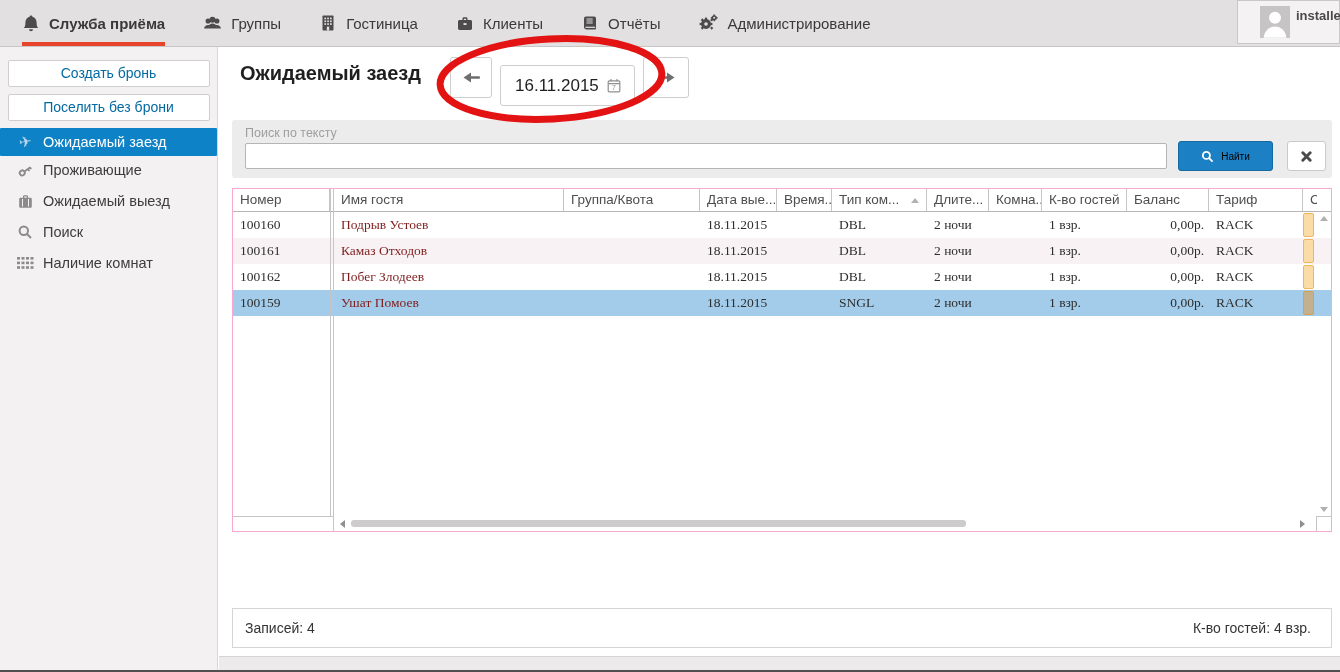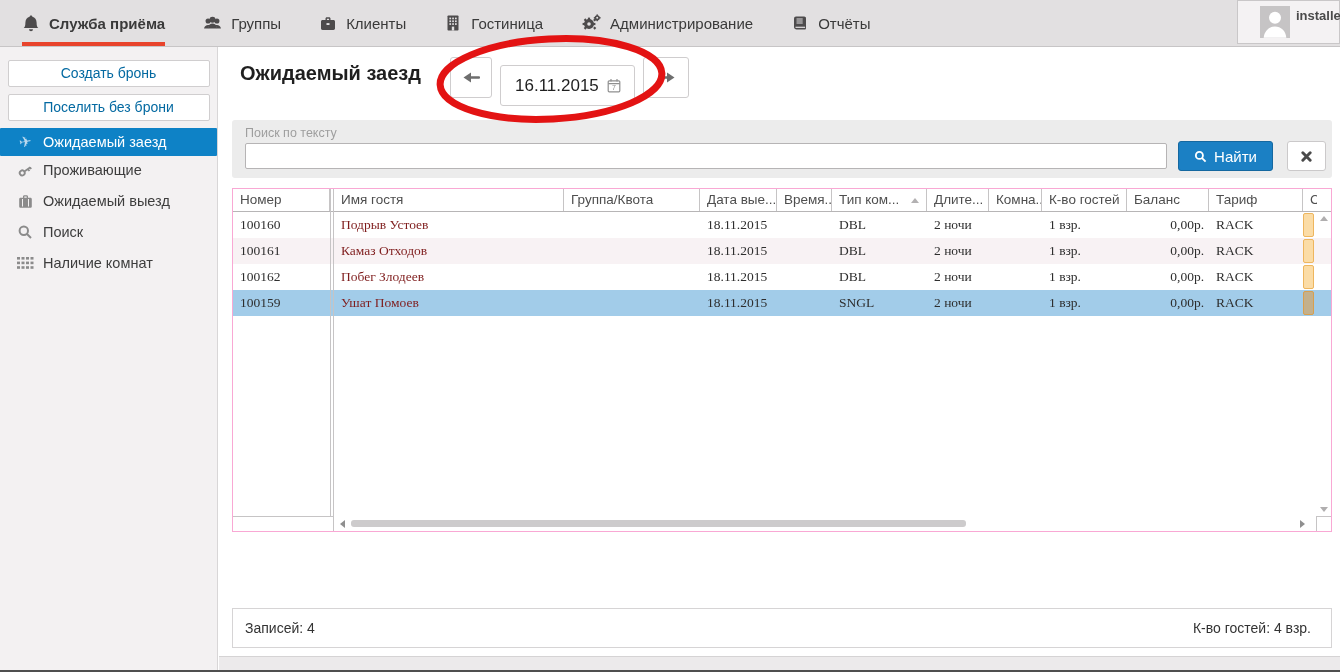--- a/index.html
+++ b/index.html
@@ -33,21 +33,21 @@
   .dn-btn { width:42px; height:41px; background:#fff; border:1px solid #cfcdce; border-radius:3px; display:flex; align-items:center; justify-content:center; cursor:pointer; color:#6e6e6e; }
   .dn-btn.next { width:46px; }
   .date-box { width:135px; height:41px; background:#fff; border:1px solid #cfcdce; border-radius:3px; display:flex; align-items:center; padding:0 8px 0 14px;margin-top:8px; }
   .date-input { border:none; outline:none; width:92px; font-size:17px; color:#1f1f1f; font-family:inherit; background:transparent; }
   .cal-icon { color:#8f8f8f; flex:none; }
 
   
   .search-panel { position:absolute; left:13px; top:73px; width:1100px; height:58px; background:#ececec; border-radius:3px; }
   .search-label { position:absolute; left:13px; top:6px; font-size:12.5px; color:#9e9e9e; }
   .search-input { position:absolute; left:13px; top:23px; width:922px; height:26px; border:1px solid #b6b4b5; border-radius:2px; font-size:14px; padding:0 6px; font-family:inherit; outline:none; }
-  .find-btn { position:absolute; left:946px; top:21px; width:95px; height:30px; background:#1b80c4; border:1px solid #1568a0; border-radius:3px; color:#ffffff; font-size:15px; font-family:inherit; display:flex; align-items:center; justify-content:center; gap:7px; cursor:pointer; }
+  .find-btn { position:absolute; left:946px; top:21px; width:95px; height:30px; background:#1b80c4; border:1px solid #1568a0; border-radius:3px; color:#000000; font-size:10px; font-family:inherit; display:flex; align-items:center; justify-content:center; gap:7px; cursor:pointer; }
   .clear-btn { position:absolute; left:1055px; top:21px; width:39px; height:30px; background:#fff; border:1px solid #cbc9ca; border-radius:3px; display:flex; align-items:center; justify-content:center; cursor:pointer; color:#4a4a4a; }
 
   
   .table-panel { position:absolute; left:13px; top:141px; width:1100px; height:344px; border:1px solid #f9a8d4; background:#fff; }
   .cols { display:grid; grid-template-columns:97px 4px 230px 136px 77px 55px 95px 62px 53px 85px 82px 94px 14px; }
   .thead { height:23px; border-bottom:1px solid #b7b5b6; }
   .th { font-size:13.5px; color:#4e4e4e; padding:3px 4px 0 7px; border-right:1px solid #c6c4c5; white-space:nowrap; overflow:hidden; position:relative; cursor:pointer; }
   .th.sep, .th.last { border-right:none; }
   .sort-asc { position:absolute; right:7px; top:9px; width:0; height:0; border-left:4px solid transparent; border-right:4px solid transparent; border-bottom:5px solid #b3b1b2; }
   .trow { height:26px; cursor:pointer; }
@@ -97,43 +97,51 @@
           <circle cx="4.8" cy="5.6" r="2.4"></circle>
           <circle cx="13.2" cy="5.6" r="2.4"></circle>
           <circle cx="9" cy="4.4" r="2.9"></circle>
           <path d="M9 8c2 0 3.7 1.4 4.1 3.3l.2 1.5H4.7l.2-1.5C5.3 9.4 7 8 9 8z"></path>
           <path d="M1 12.8c.3-2.1 1.9-3.4 3.8-3.4.5 0 1 .1 1.5.3-.8.9-1.3 2-1.5 3.1z"></path>
           <path d="M17 12.8c-.3-2.1-1.9-3.4-3.8-3.4-.5 0-1 .1-1.5.3.8.9 1.3 2 1.5 3.1z"></path>
         </svg>
       <span>Группы</span>
     </div>
     <div class="nav-item">
-      <svg width="18" height="17" viewBox="0 0 18 17" fill="currentColor">
-          <path d="M6.5 5V3.7c0-.8.6-1.4 1.4-1.4h2.2c.8 0 1.4.6 1.4 1.4V5h3c.8 0 1.5.7 1.5 1.5v7.1c0 .8-.7 1.4-1.5 1.4H3.5c-.8 0-1.5-.6-1.5-1.4V6.5C2 5.7 2.7 5 3.5 5h3zm1.4 0h2.2V3.8H7.9V5z"></path>
-          <rect x="7.5" y="8.1" width="3" height="1.9" fill="#e2e0e1"></rect>
-        </svg>
-      <span>Клиенты</span>
-    </div>
-    <div class="nav-item">
       <svg width="18" height="18" viewBox="0 0 18 18" fill="currentColor">
           <rect x="3.5" y="1.5" width="11" height="15" rx="0.8"></rect>
           <g fill="#e2e0e1">
             <rect x="5.4" y="3.6" width="1.7" height="1.7"></rect>
             <rect x="8.2" y="3.6" width="1.7" height="1.7"></rect>
             <rect x="11" y="3.6" width="1.7" height="1.7"></rect>
             <rect x="5.4" y="6.4" width="1.7" height="1.7"></rect>
             <rect x="8.2" y="6.4" width="1.7" height="1.7"></rect>
             <rect x="11" y="6.4" width="1.7" height="1.7"></rect>
             <rect x="5.4" y="9.2" width="1.7" height="1.7"></rect>
             <rect x="8.2" y="9.2" width="1.7" height="1.7"></rect>
             <rect x="11" y="9.2" width="1.7" height="1.7"></rect>
             <rect x="7.8" y="12.6" width="2.4" height="3.9"></rect>
           </g>
         </svg>
       <span>Гостиница</span>
+    </div>
+    <div class="nav-item">
+      <svg width="18" height="17" viewBox="0 0 18 17" fill="currentColor">
+          <path d="M6.5 5V3.7c0-.8.6-1.4 1.4-1.4h2.2c.8 0 1.4.6 1.4 1.4V5h3c.8 0 1.5.7 1.5 1.5v7.1c0 .8-.7 1.4-1.5 1.4H3.5c-.8 0-1.5-.6-1.5-1.4V6.5C2 5.7 2.7 5 3.5 5h3zm1.4 0h2.2V3.8H7.9V5z"></path>
+          <rect x="7.5" y="8.1" width="3" height="1.9" fill="#e2e0e1"></rect>
+        </svg>
+      <span>Клиенты</span>
+    </div>
+    <div class="nav-item">
+      <svg width="18" height="17" viewBox="0 0 18 17" fill="currentColor">
+          <path d="M5 1.5h8.2c1 0 1.8.8 1.8 1.8v9.9c0 .7-.6 1.3-1.3 1.3H5.6C4.2 14.5 3 13.4 3 12V3.5c0-1.1.9-2 2-2z"></path>
+          <path d="M5.5 4h6.2M5.5 6h6.2M5.5 8h6.2" stroke="#e2e0e1" stroke-width="1" fill="none"></path>
+          <path d="M4.5 12.3h9.6" stroke="#e2e0e1" stroke-width="1.2" fill="none"></path>
+        </svg>
+      <span>Отчёты</span>
     </div>
     <div class="nav-item">
       <svg width="20" height="18" viewBox="0 0 20 18" fill="currentColor">
           <g>
             <circle cx="8" cy="10" r="5"></circle>
             <rect x="6.9" y="3.6" width="2.2" height="2.4"></rect>
             <rect x="6.9" y="12" width="2.2" height="2.4" transform="rotate(180 8 13.2)"></rect>
             <rect x="1.6" y="8.9" width="2.4" height="2.2"></rect>
             <rect x="12" y="8.9" width="2.4" height="2.2"></rect>
             <rect x="3.2" y="4.8" width="2.2" height="2.2" transform="rotate(45 4.3 5.9)"></rect>
@@ -146,28 +154,20 @@
             <circle cx="16.2" cy="3.8" r="2.6"></circle>
             <rect x="15.5" y="0.4" width="1.4" height="1.6"></rect>
             <rect x="15.5" y="5.6" width="1.4" height="1.6"></rect>
             <rect x="12.8" y="3.1" width="1.6" height="1.4"></rect>
             <rect x="18" y="3.1" width="1.6" height="1.4"></rect>
           </g>
           <circle cx="16.2" cy="3.8" r="1" fill="#e2e0e1"></circle>
         </svg>
       <span>Администрирование</span>
     </div>
-    <div class="nav-item">
-      <svg width="18" height="17" viewBox="0 0 18 17" fill="currentColor">
-          <path d="M5 1.5h8.2c1 0 1.8.8 1.8 1.8v9.9c0 .7-.6 1.3-1.3 1.3H5.6C4.2 14.5 3 13.4 3 12V3.5c0-1.1.9-2 2-2z"></path>
-          <path d="M5.5 4h6.2M5.5 6h6.2M5.5 8h6.2" stroke="#e2e0e1" stroke-width="1" fill="none"></path>
-          <path d="M4.5 12.3h9.6" stroke="#e2e0e1" stroke-width="1.2" fill="none"></path>
-        </svg>
-      <span>Отчёты</span>
-    </div>
     <div class="user-badge">
       <span class="avatar">
         <svg width="30" height="32" viewBox="0 0 18 19" fill="#fff">
             <circle cx="9" cy="7" r="3.6"></circle>
             <path d="M2.2 19c.4-4.4 3.3-6.8 6.8-6.8s6.4 2.4 6.8 6.8z"></path>
           </svg>
       </span>
       <span class="user-name">installer</span>
     </div>
   </div>

